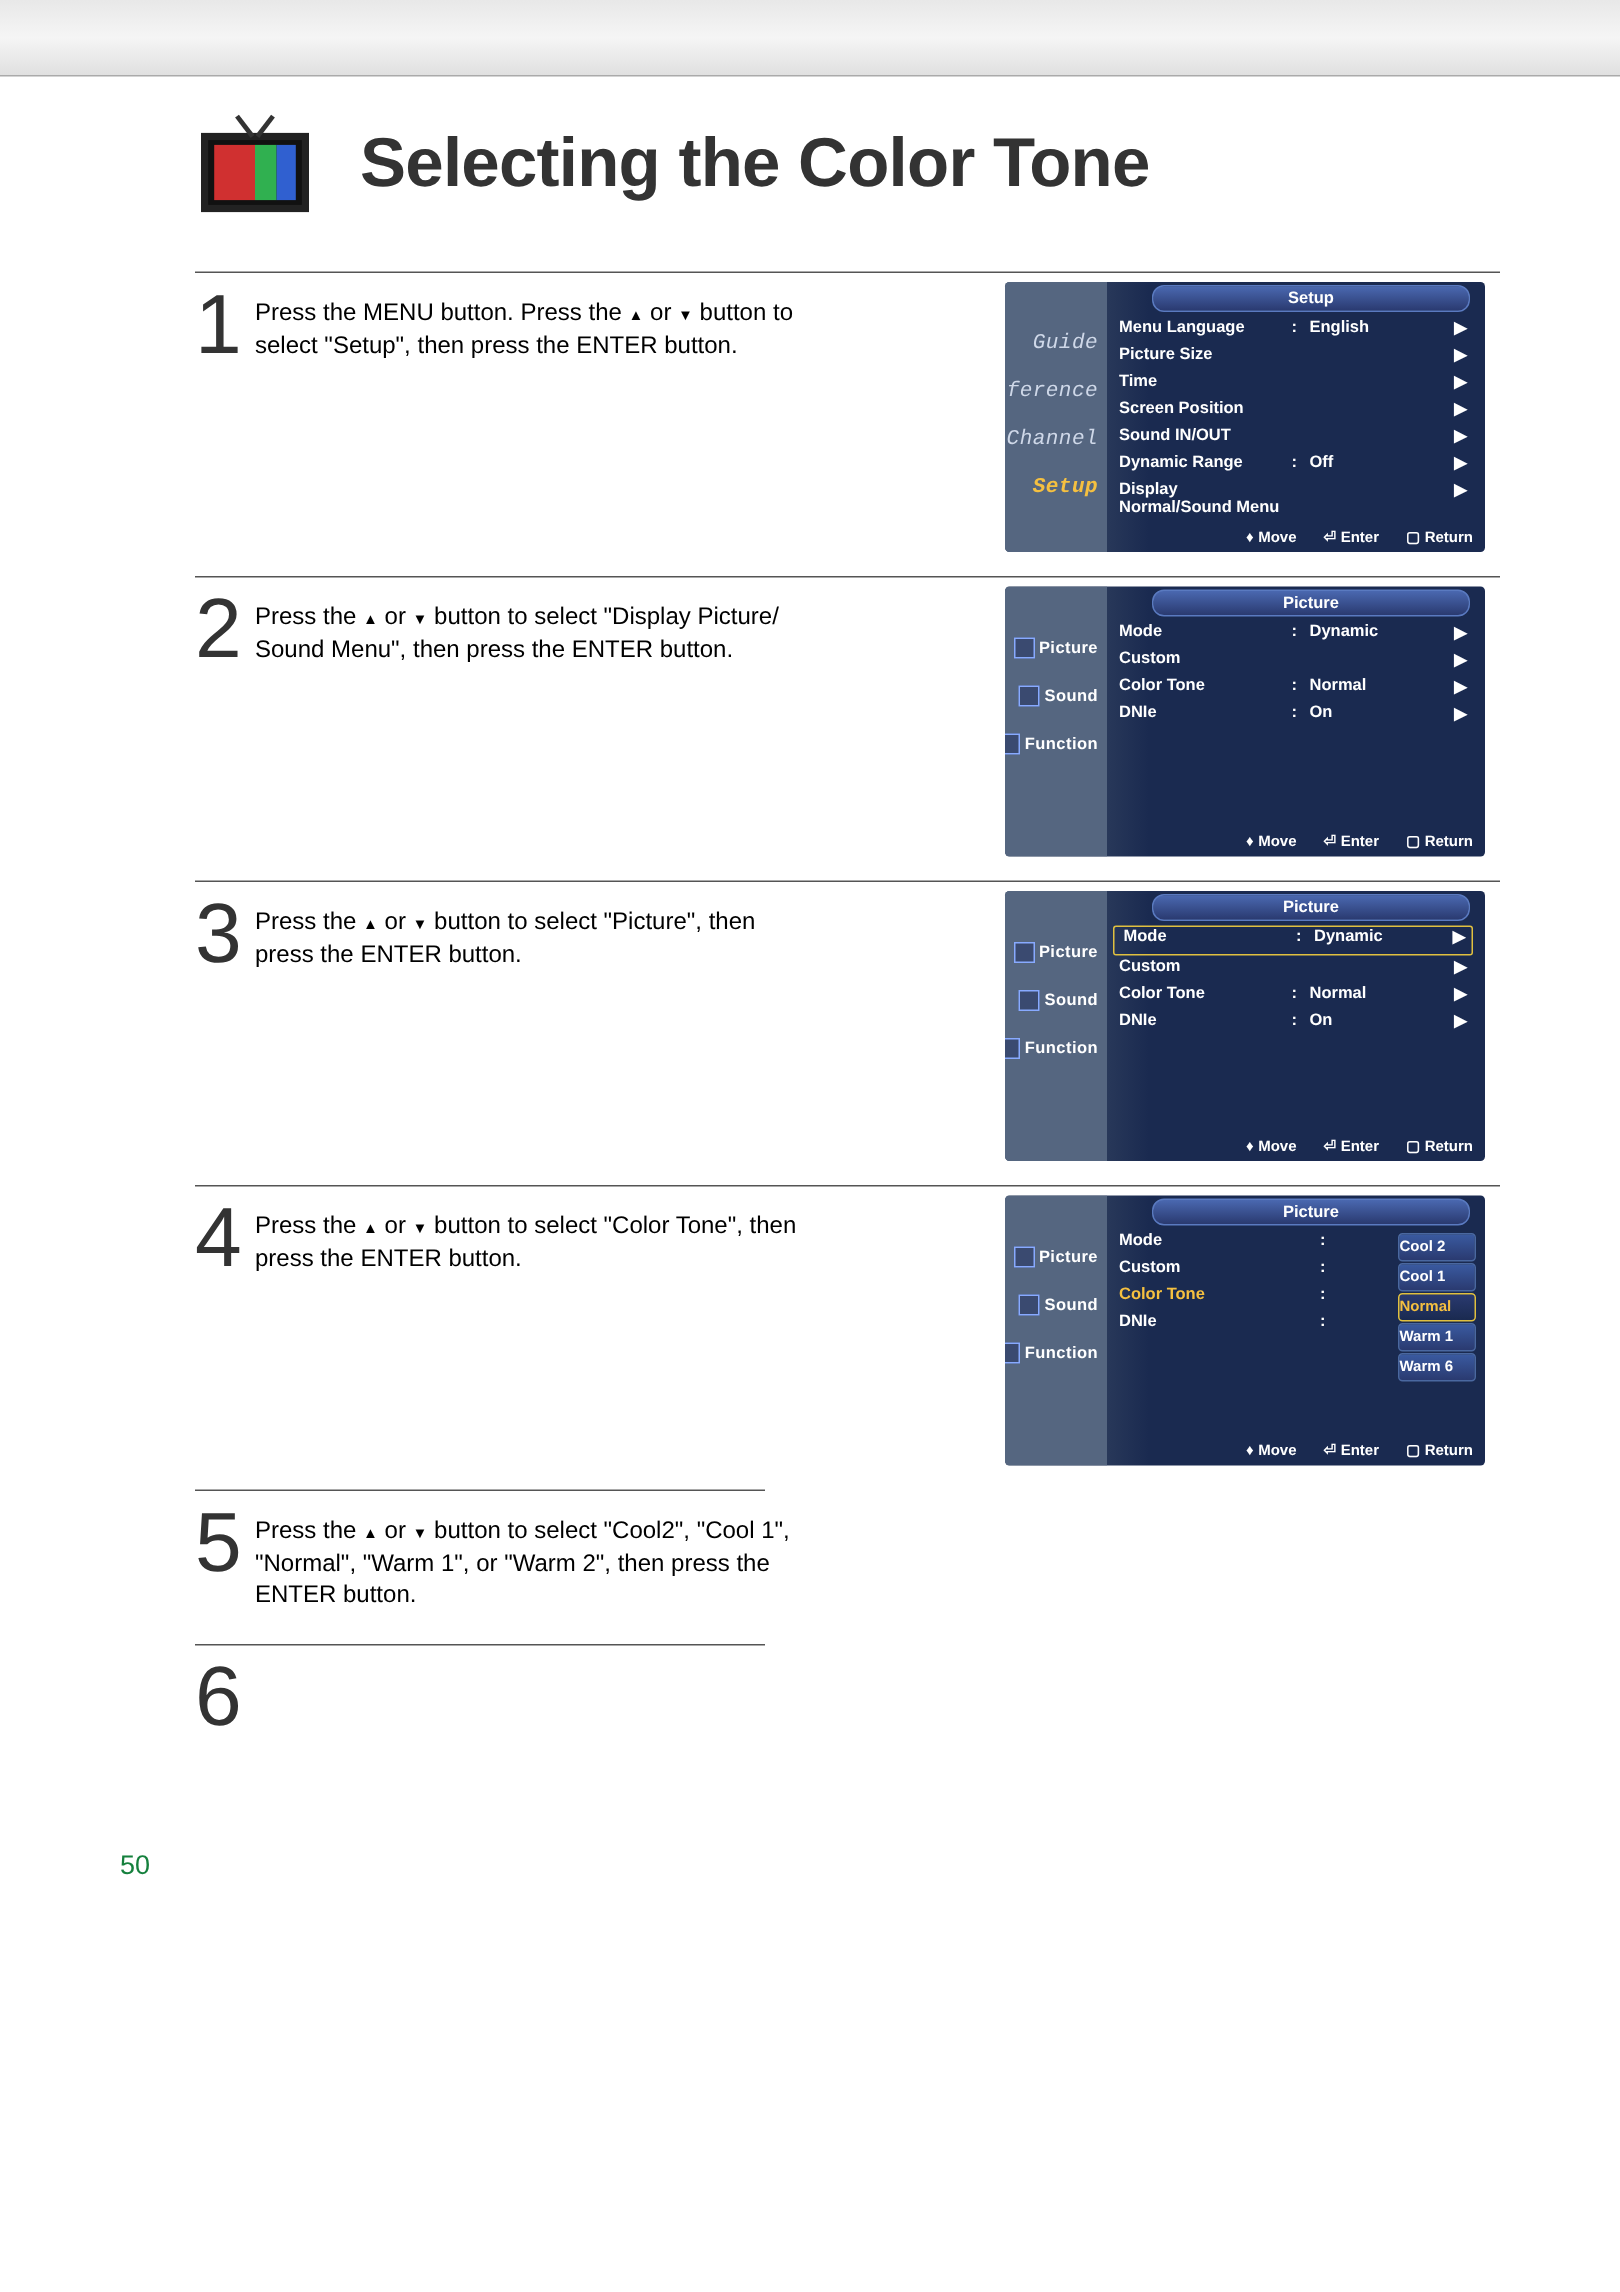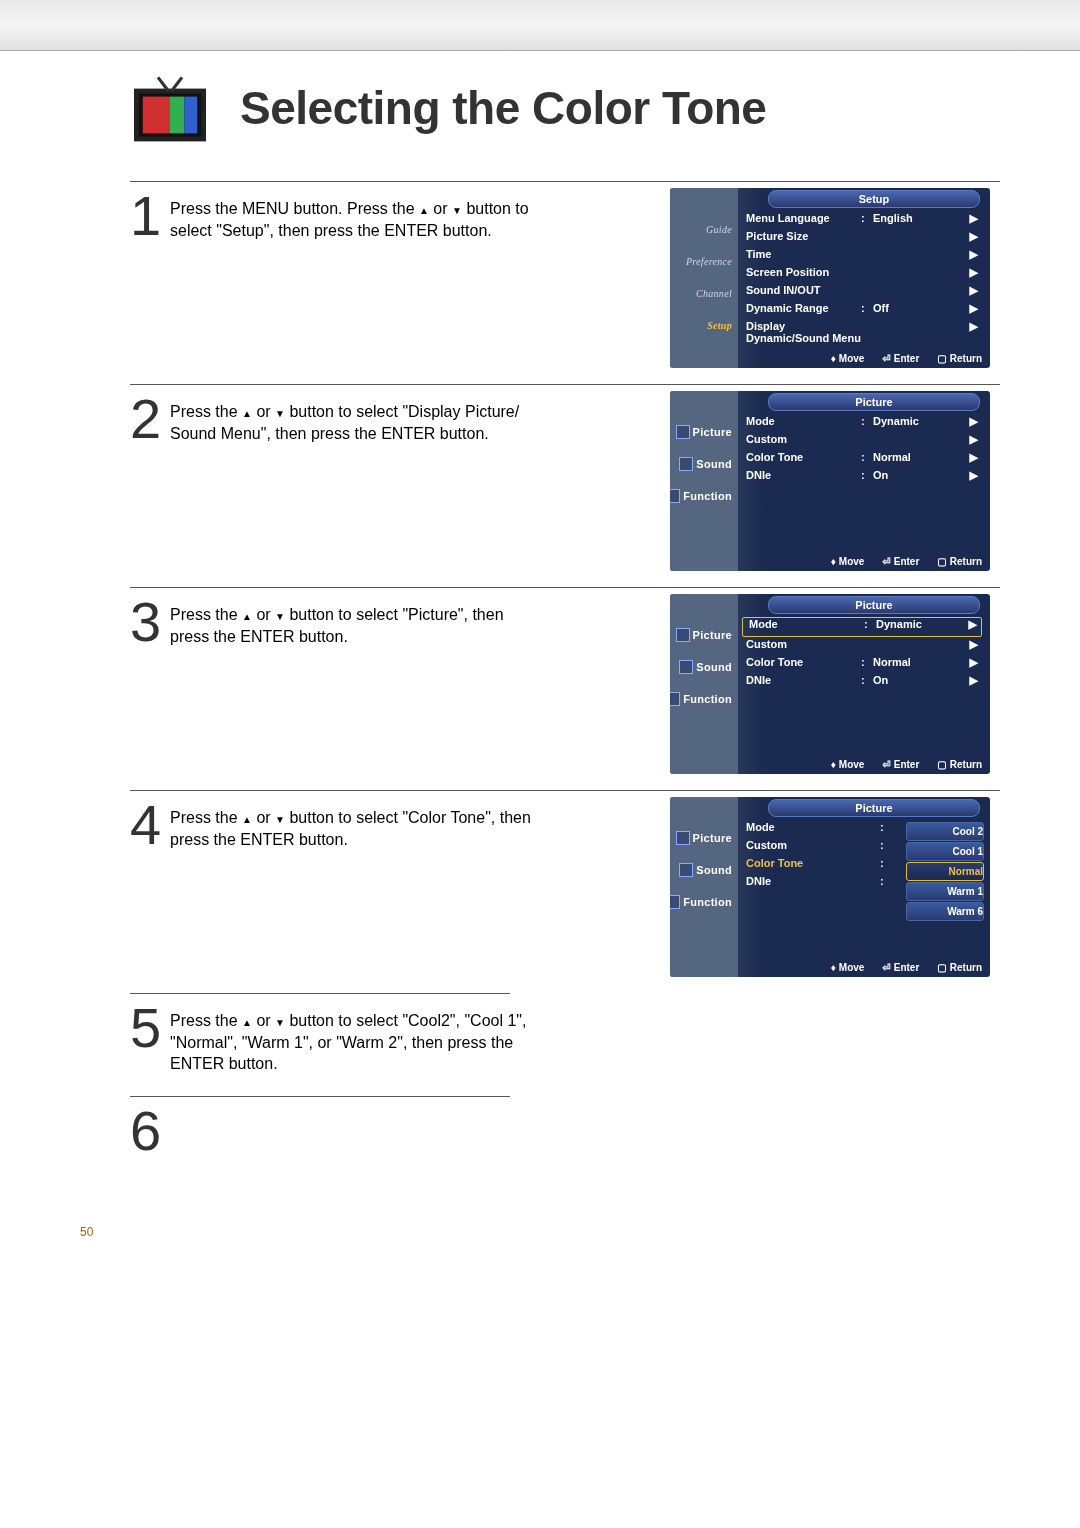--- a/index.html
+++ b/index.html
@@ -110,29 +110,29 @@
     flex-direction: column;
     padding-top: 4px;
     gap: 6px;
     padding-right:2px;
     box-sizing:border-box;
     position:relative;
   }
   .osd-side-item {
     height: 26px;
     color: #cfd8e8;
-    font-size: 10px;
+    font-size: 14px;
     font-style: italic;
     text-align: right;
     padding-right: 4px;
     display: flex;
     align-items: center;
     justify-content: flex-end;
     position:relative;
-    font-family: Liberation Serif, serif;
+    font-family: Liberation Mono, monospace;
     letter-spacing:0.3px;
   }
   .osd-side-item.active {
     color: #f5c040;
     font-weight: bold;
   }
   .osd-side-item.plain{
     font-style:normal;
     font-family:Arial,sans-serif;
     font-size:11px;
@@ -212,23 +212,24 @@
     gap: 0px;
   }
   .osd-option {
     height: 17px;
     background: linear-gradient(to bottom,#3a5aa0,#2a3a70);
     border: 1px solid #4a68a0;
     border-radius: 3px;
     color: #fff;
     font-size: 10px;
     font-weight:bold;
-    text-align: right;
+    text-align: left;
     line-height: 17px;
     margin-bottom:1px;
+    margin-left:26px;
   }
   .osd-option.selected {
     border: 1px solid #e0c040;
     color: #f5c040;
     background: linear-gradient(to bottom,#2a3a70,#1a2a50);
   }
   .osd-footer {
     height: 20px;
     display: flex;
     align-items: center;
@@ -237,23 +238,23 @@
     padding-right: 8px;
     color: #fff;
     font-size: 10px;
     font-weight: bold;
   }
   .osd-footer span{display:flex;align-items:center;gap:3px;}
   .arrow{font-size:10px;}
   .page-num{
     position:absolute;
     left:80px;
-    bottom:20px;
-    font-size:12px;
-    color:#a16207;
+    bottom:5px;
+    font-size:18px;
+    color:#15803d;
   }
   .osd-items-with-opts .osd-item .item-sep{ margin-left:auto; margin-right:90px;}
 </style>
 </head>
 <body>
 
 <div class="page">
   <div class="top-bar"></div>
 
   <div class="header">
@@ -317,21 +318,21 @@
 
             <div class="item-arrow">▶</div>
           </div>
                 <div class="osd-item ">
             <div class="item-label">Dynamic Range</div>
             <div class="item-sep">:</div>
                   <div class="item-value">Off</div>
             <div class="item-arrow">▶</div>
           </div>
                 <div class="osd-item ">
-            <div class="item-label">Display Dynamic/Sound Menu</div>
+            <div class="item-label">Display Normal/Sound Menu</div>
 
             <div class="item-arrow">▶</div>
           </div>
               </div>
       <div class="osd-footer">
         <span><span>♦</span> Move</span>
         <span><span>⏎</span> Enter</span>
         <span><span>▢</span> Return</span>
       </div>
     </div>

